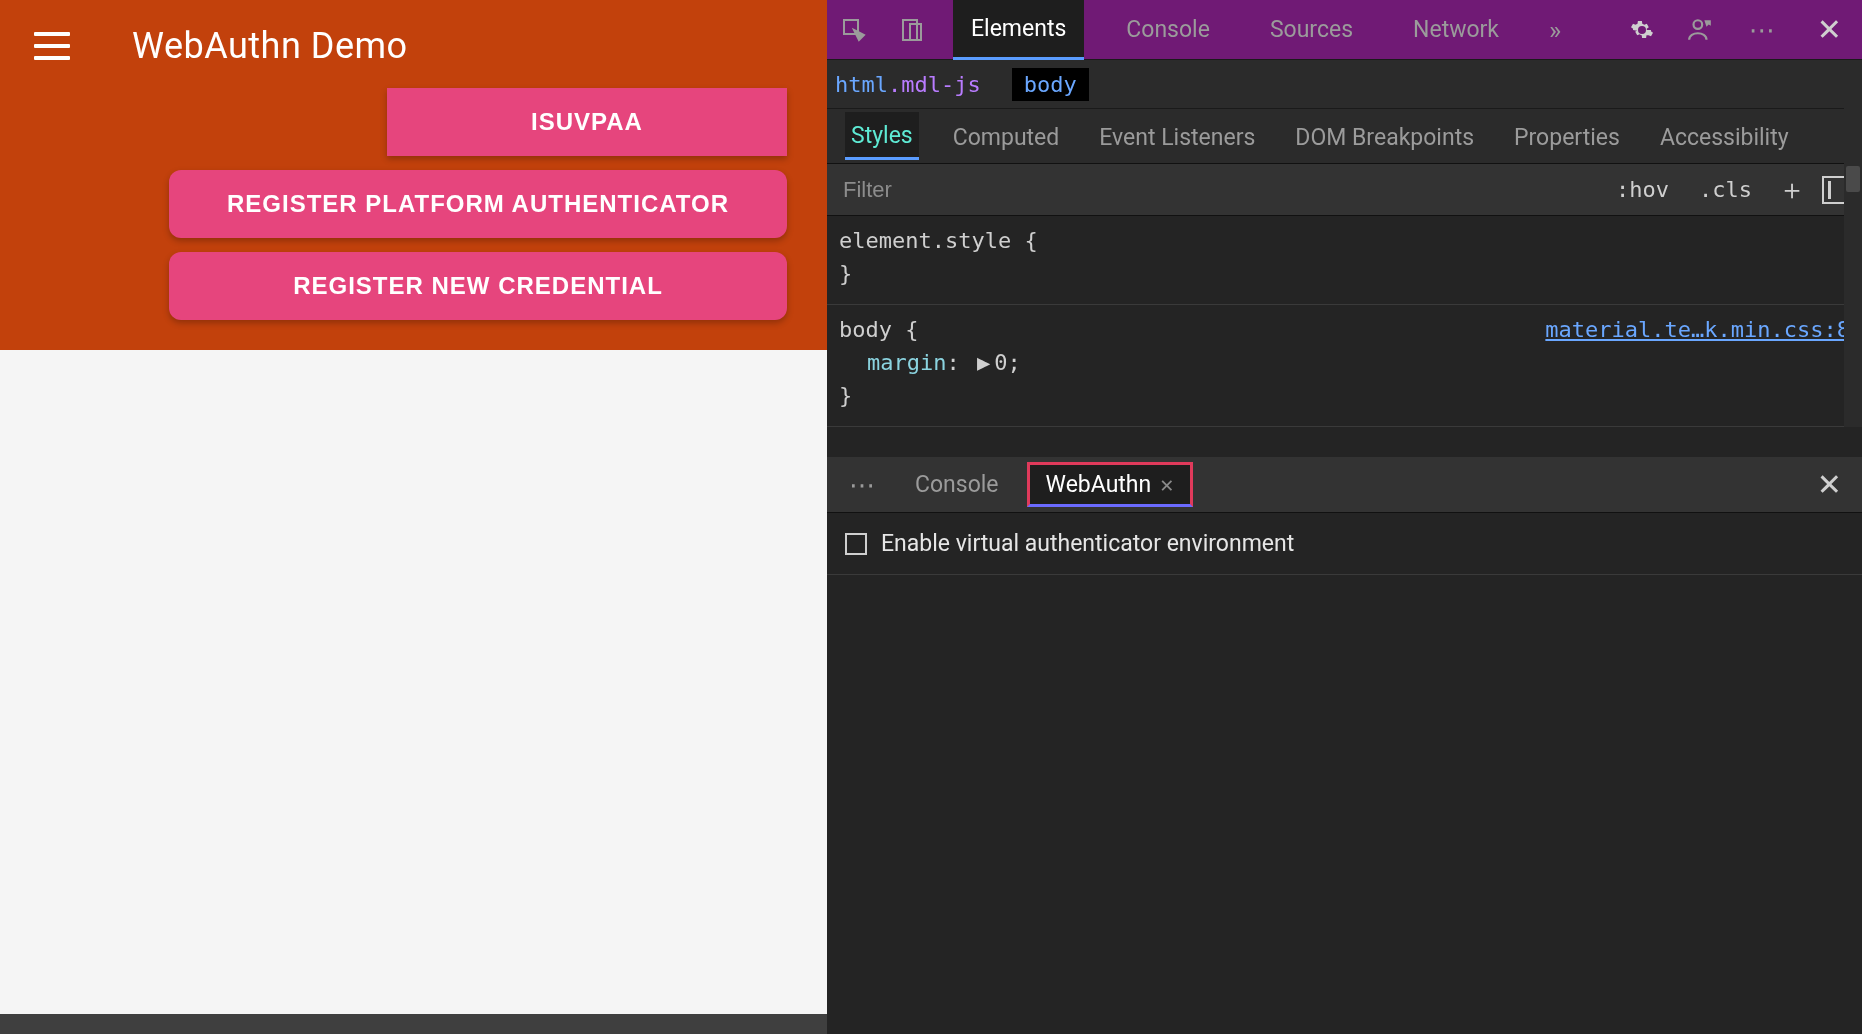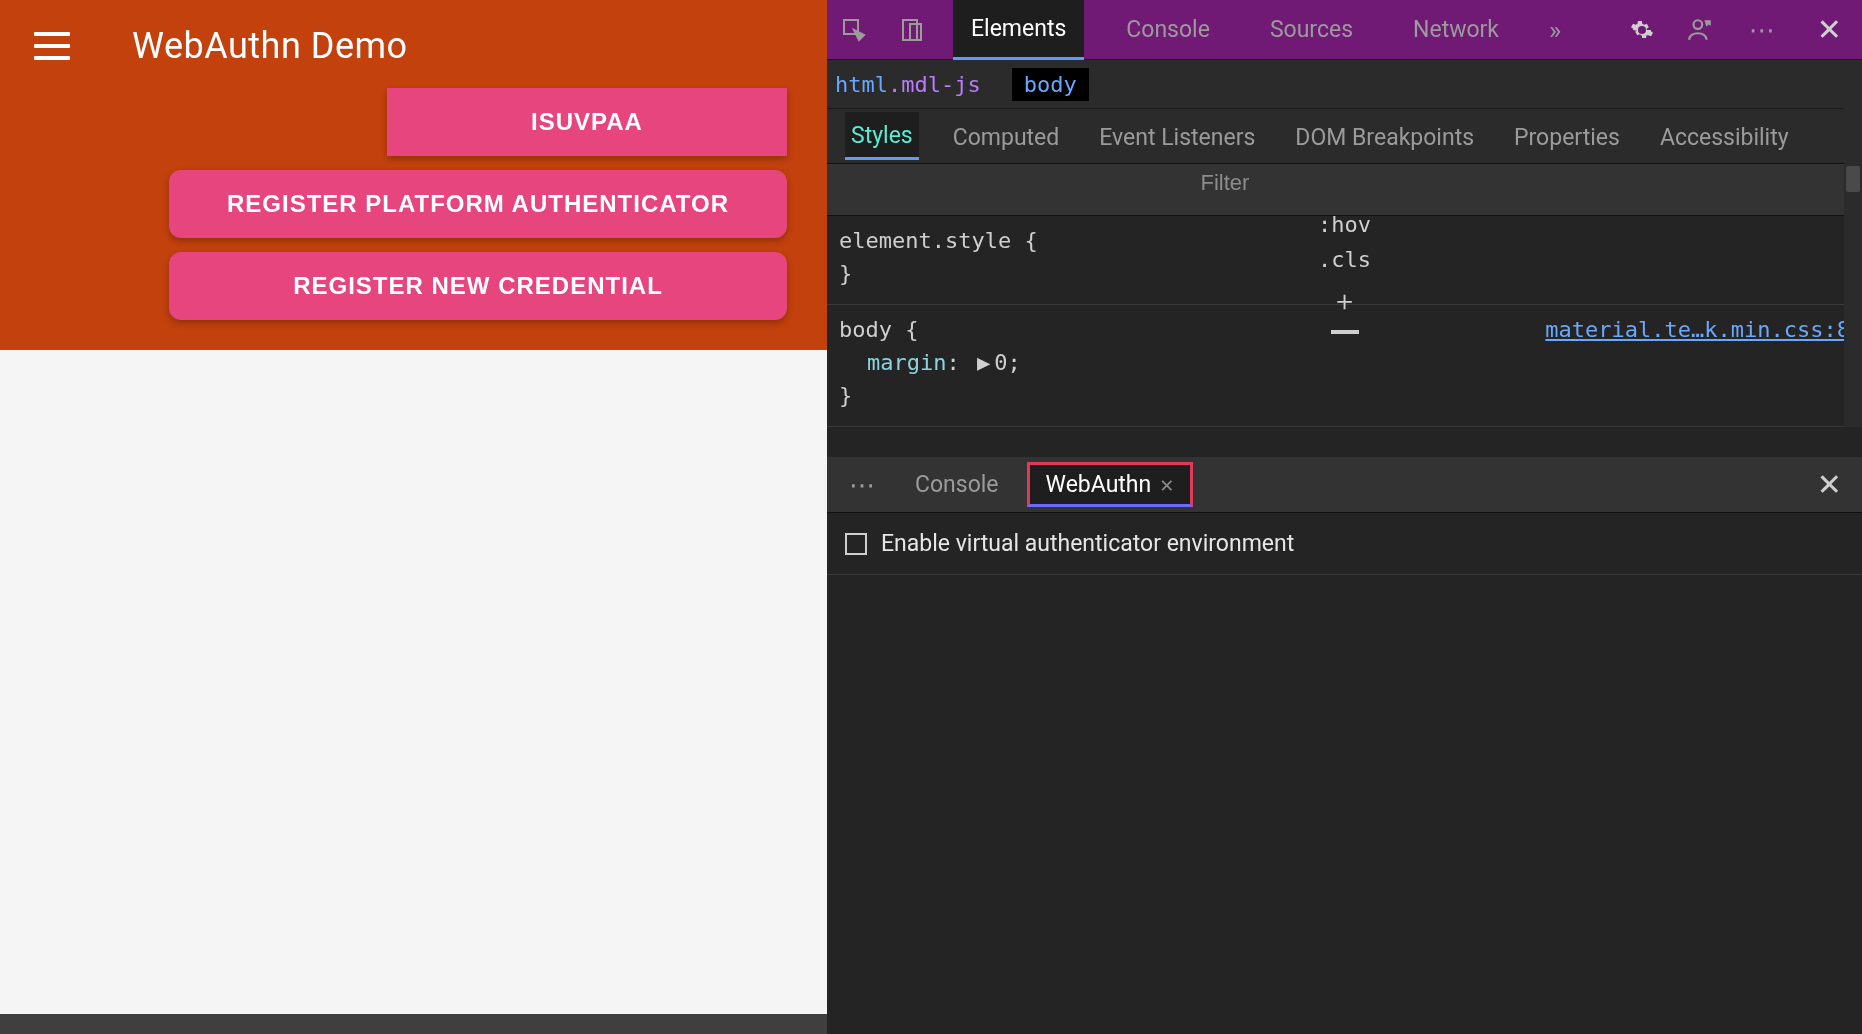--- a/index.html
+++ b/index.html
@@ -51,21 +51,21 @@
 
   .breadcrumb { height:48px; background:#2b2b2b; display:flex; align-items:center; padding-left:8px; font-family:Menlo,Consolas,monospace; font-size:22px; gap:31px;}
   .bc-html { color:#6aa7ff;}
   .bc-mdl { color:#b97cff;}
   .bc-body { background:#000; color:#6aa7ff; padding:4px 12px;}
 
   .subtabs { height:56px; background:#2b2b2b; border-top:1px solid #1a1a1a; border-bottom:1px solid #111; display:flex; align-items:center; gap:28px; padding:0 18px; font-size:23px;}
   .subtab { color:#9b9b9b; cursor:pointer; padding:10px 6px 8px 6px;}
   .subtab.active { color:#5eead4; background:#1e1e1e; border-bottom:3px solid #5a9cff;}
 
-  .filterbar { height:52px; background:#333; display:flex; align-items:center; padding:0 12px; gap:10px; border-bottom:1px solid #111;flex-direction:column;}
+  .filterbar { height:52px; background:#333; display:flex; align-items:center; padding:0 12px; gap:10px; border-bottom:1px solid #111;}
   .filter-input { flex:1; background:transparent; border:none; outline:none; color:#cfcfcf; font-size:22px; padding:6px 4px;}
   .filter-input::placeholder{ color:#8c8c8c;}
   .pill { font-family:Menlo,Consolas,monospace; color:#cfcfcf; padding:0 10px; cursor:pointer; font-size:22px;}
   .plus { font-size:28px; cursor:pointer; color:#cfcfcf; padding:0 6px;}
   .panel-toggle { width:28px; height:28px; border:2px solid #cfcfcf; position:relative; cursor:pointer;}
   .panel-toggle::after{content:""; position:absolute; left:4px; top:3px; bottom:3px; width:3px; background:#cfcfcf;}
 
   .css-pane { background:#242424; font-family:Menlo,Consolas,monospace; font-size:22px; padding:8px 12px 14px 12px; line-height:1.5; border-bottom:1px solid #3a3a3a;}
   .rule-head { color:#cfcfcf;}
   .rule-link { float:right; color:#6aa7ff; text-decoration:underline; cursor:pointer;}

